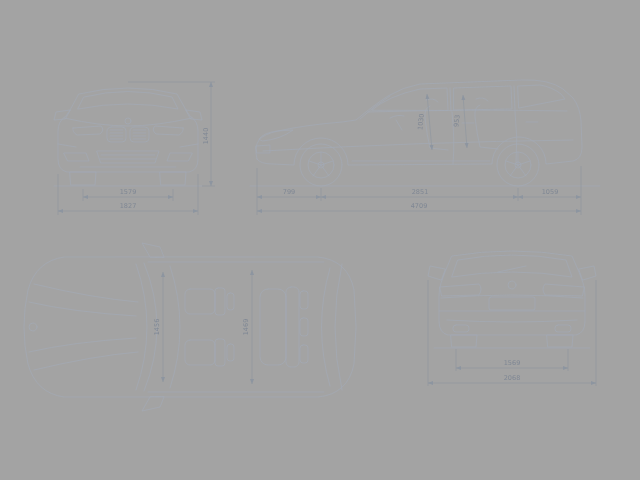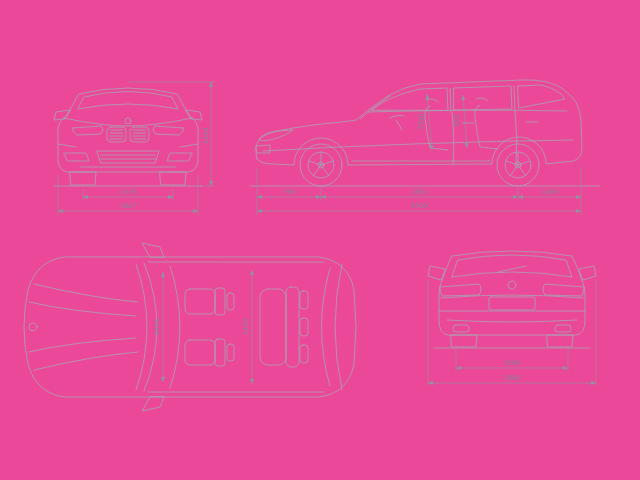--- a/index.html
+++ b/index.html
@@ -1,16 +1,16 @@
 <!DOCTYPE html>
 <html><head>
 <meta charset="utf-8">
 <style>
   html,body{margin:0;padding:0;background:#ffffff;}
-  .canvas{width:640px;height:480px;background:#ec4899;position:relative;overflow:hidden;
+  .canvas{width:640px;height:480px;background:#a3a3a3;position:relative;overflow:hidden;
           font-family:"DejaVu Sans","Liberation Sans",sans-serif;}
   svg{display:block;}
   .car path,.car circle,.car rect{fill:none;stroke:#a3aab4;stroke-width:.75;
        stroke-linecap:round;stroke-linejoin:round;}
   .dim line,.dim path{fill:none;stroke:#8d95a0;stroke-width:.6;}
   .dim text{fill:#7f8794;font-size:6.5px;font-family:"DejaVu Sans","Liberation Sans",sans-serif;}
 </style>
 </head>
 <body>
 

